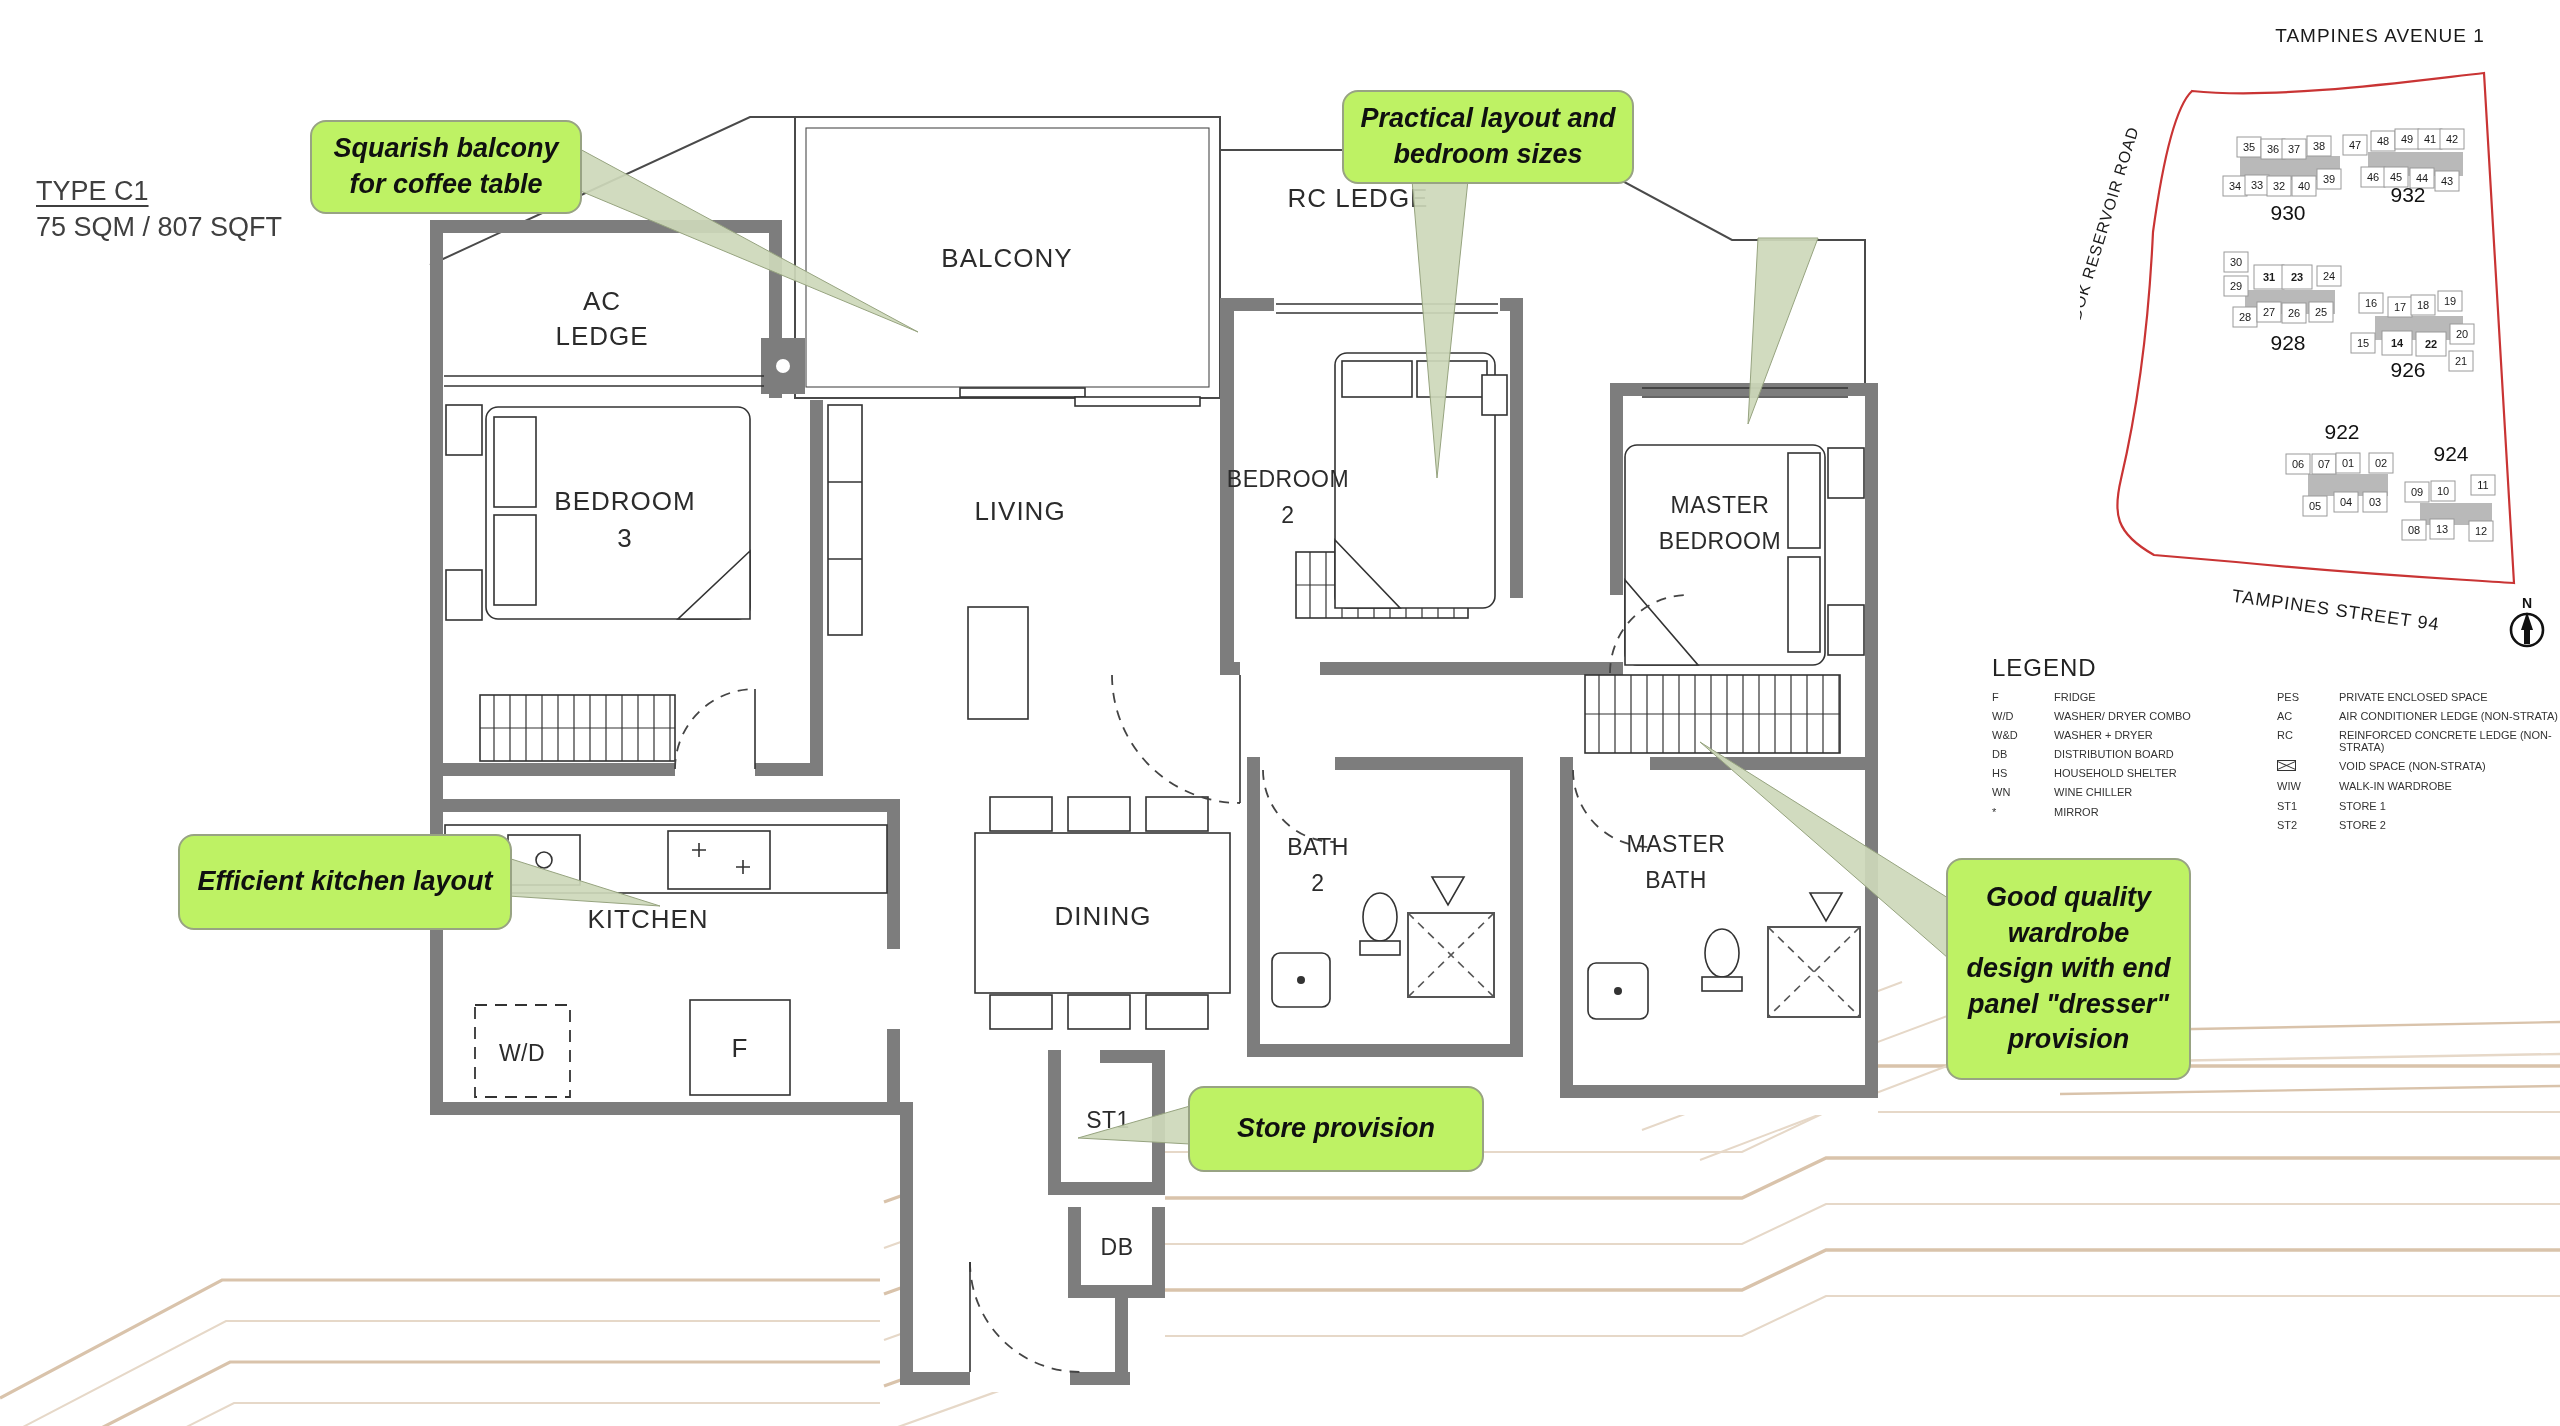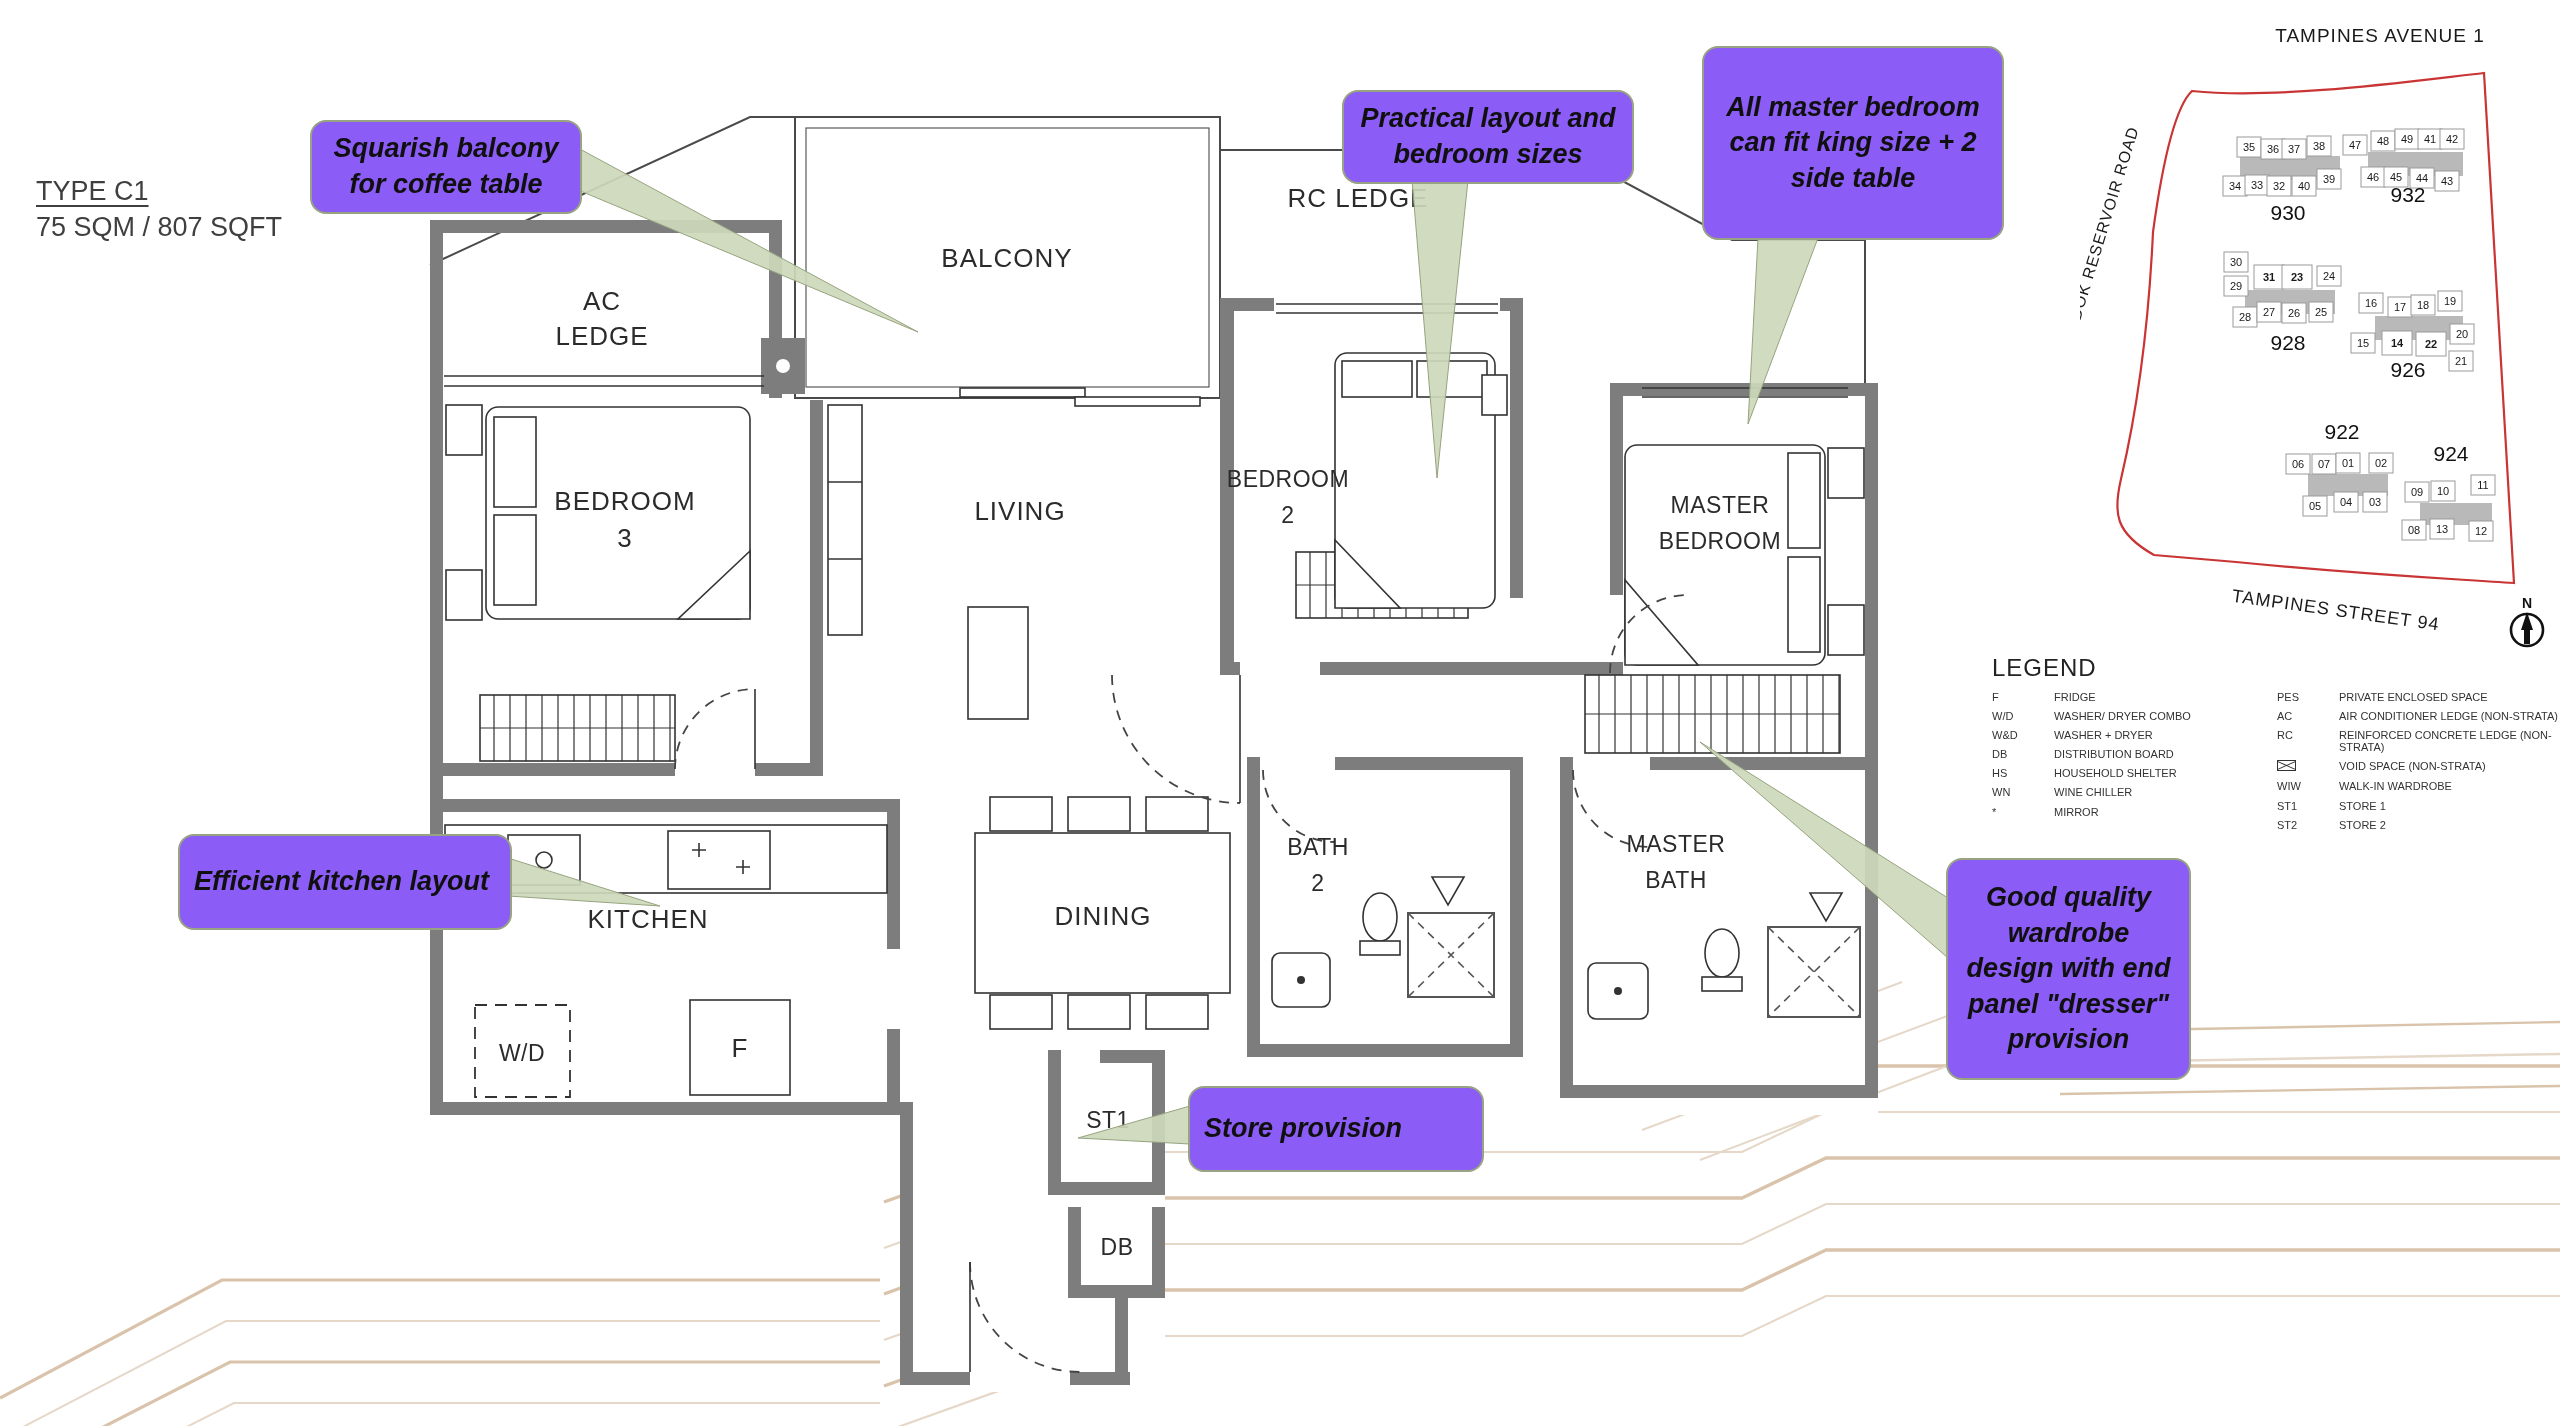--- a/index.html
+++ b/index.html
@@ -9,22 +9,22 @@
   
   #hdr{position:absolute;left:64px;top:26px;white-space:nowrap;}
   #hdr .t1{font-size:44px;letter-spacing:20px;color:#C49B73;font-weight:400;}
   #hdr .sep{font-size:44px;color:#C49B73;margin:0 18px 0 6px;}
   #hdr .t2{font-size:42px;letter-spacing:12px;color:#BF8A55;font-weight:bold;}
   
   #info{position:absolute;left:36px;top:174px;font-size:27px;line-height:1.32;color:#3f3f3f;}
   #info .u{text-decoration:underline;text-underline-offset:5px;}
   #info .blocks{margin-top:38px;}
   
-  .callout{position:absolute;background:#8b5cf6;border:2px solid #98A383;border-radius:16px;
-           display:flex;align-items:center;text-align:center;
+  .callout{position:absolute;background:#bef264;border:2px solid #98A383;border-radius:16px;
+           display:flex;align-items:center;justify-content:center;text-align:center;
            font-style:italic;font-weight:600;font-size:27px;line-height:1.32;color:#101010;
            padding:8px 14px;box-sizing:border-box;z-index:6;}
   #callout-balcony{left:310px;top:120px;width:272px;height:94px;}
   #callout-practical{left:1342px;top:90px;width:292px;height:94px;}
   #callout-master{left:1702px;top:46px;width:302px;height:194px;}
   #callout-kitchen{left:178px;top:834px;width:334px;height:96px;}
   #callout-store{left:1188px;top:1086px;width:296px;height:86px;}
   #callout-wardrobe{left:1946px;top:858px;width:245px;height:222px;}
   #leaders{z-index:5;pointer-events:none;}
   #leaders polygon{fill:#CDD8BA;fill-opacity:.92;stroke:#96A37F;stroke-width:1;}
@@ -281,23 +281,20 @@
     <polygon points="508,858 508,896 660,906"></polygon>
     <polygon points="1190,1106 1190,1144 1078,1138"></polygon>
     <polygon points="1948,898 1948,958 1700,742"></polygon>
   </svg>
 
   <div class="callout" id="callout-balcony">
       <span>Squarish balcony for coffee table</span>
     </div>
   <div class="callout" id="callout-practical">
       <span>Practical layout and bedroom sizes</span>
-    </div>
-  <div class="callout" id="callout-master">
-      <span>All master bedroom can fit king size + 2 side table</span>
     </div>
   <div class="callout" id="callout-kitchen">
       <span>Efficient kitchen layout</span>
     </div>
   <div class="callout" id="callout-store">
       <span>Store provision</span>
     </div>
   <div class="callout" id="callout-wardrobe">
       <span>Good quality wardrobe design with end panel "dresser" provision</span>
     </div>

